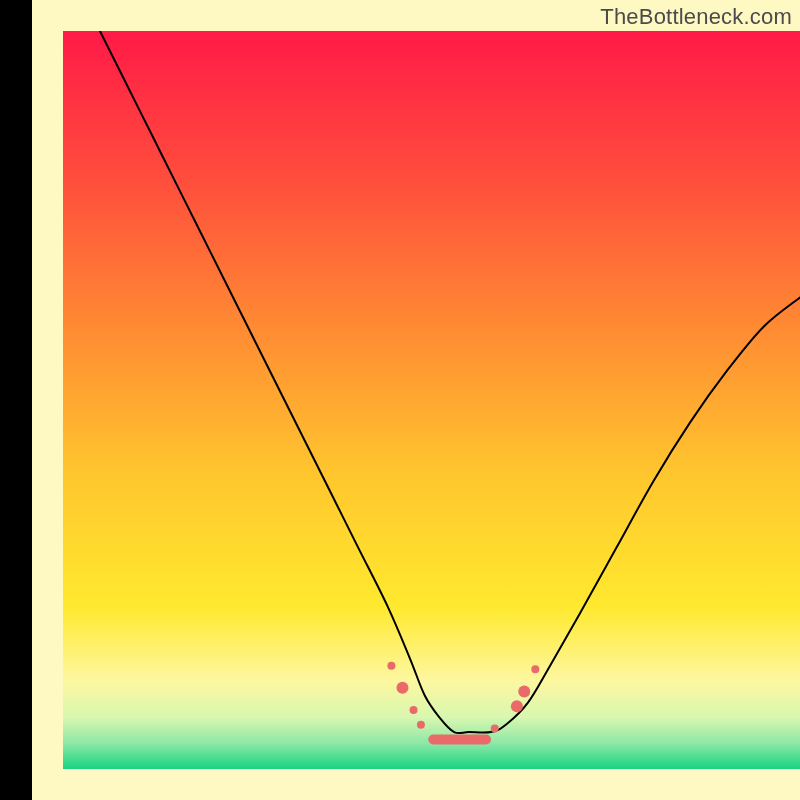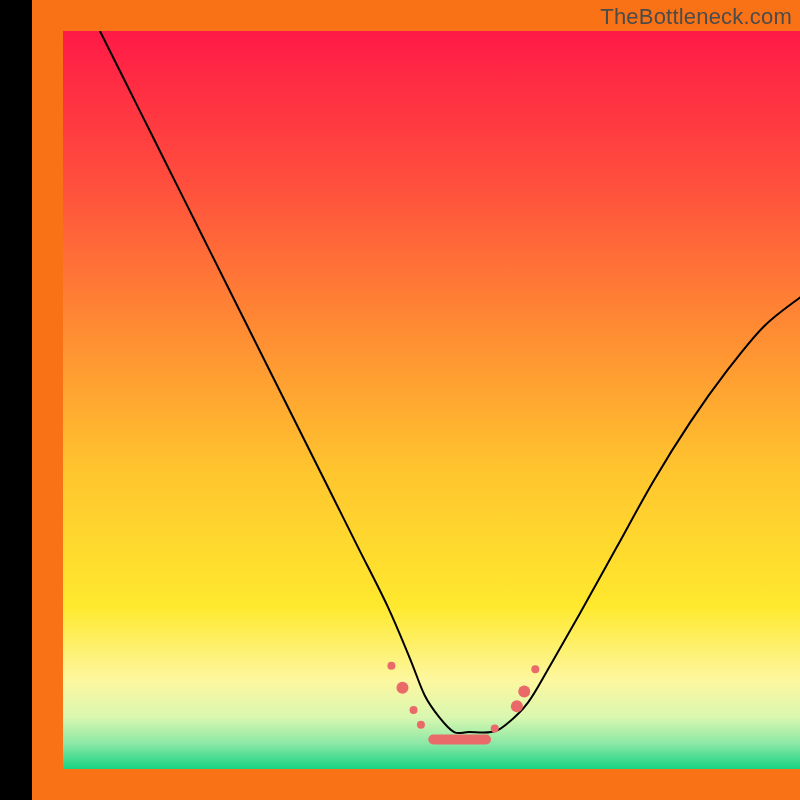--- a/index.html
+++ b/index.html
@@ -7,21 +7,21 @@
     padding: 0;
     width: 800px;
     height: 800px;
     overflow: hidden;
     background: #000;
     font-family: Arial, Helvetica, sans-serif;
   }
   .frame {
     position: absolute;
     inset: 0;
-    background: #f97316;
+    background: #fef9c3;
     margin-left: 32px;
   }
   .plot {
     position: absolute;
     left: 31px;
     top: 31px;
     width: 738px;
     height: 738px;
     overflow: hidden;
   }

